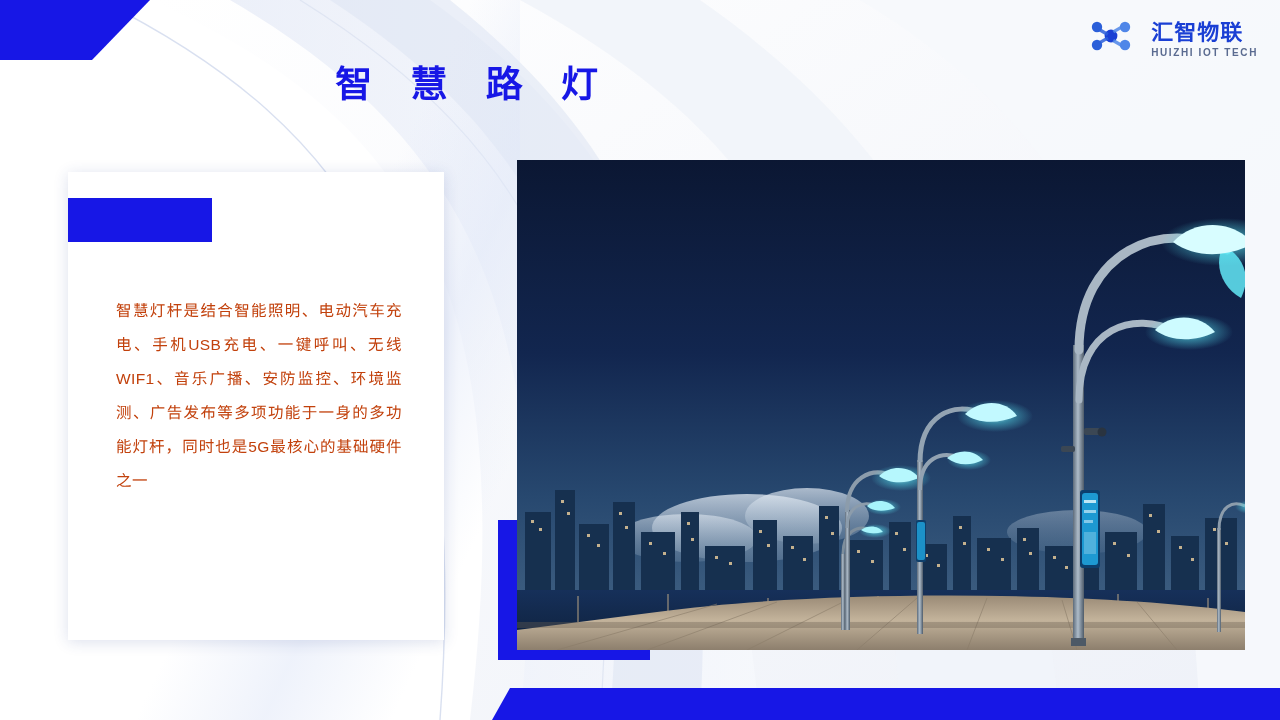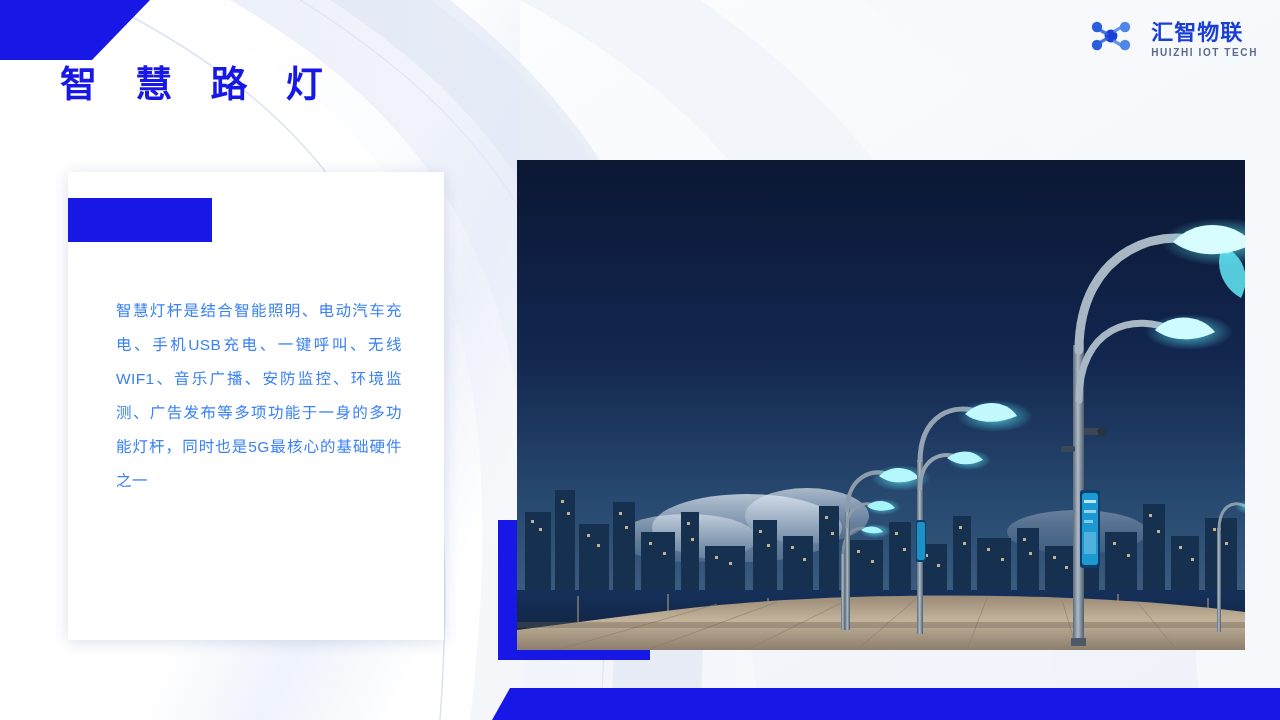--- a/index.html
+++ b/index.html
@@ -49,23 +49,24 @@
     bottom: 0;
     width: 788px;
     height: 32px;
     background: #1717e6;
     clip-path: polygon(18px 0, 788px 0, 788px 32px, 0 32px);
   }
 
   
   .title-block {
     position: absolute;
-    left: 60px;
+    left: 52px;
     top: 62px;
     width: 560px;
+    text-align: right;
   }
   .title-cn {
     font-size: 37px;
     font-weight: bold;
     color: #1717e6;
     letter-spacing: 14px;
     line-height: 1.25;
     margin: 0;
     white-space: nowrap;
   }
@@ -129,21 +130,21 @@
     height: 44px;
     background: #1717e6;
   }
   .card-body {
     position: absolute;
     left: 116px;
     top: 294px;
     width: 286px;
     font-size: 15.5px;
     line-height: 34px;
-    color: #3b82f6;
+    color: #c2410c;
     letter-spacing: 0.4px;
     text-align: justify;
   }
 
   
   .photo-accent {
     position: absolute;
     left: 498px;
     top: 520px;
     width: 152px;

